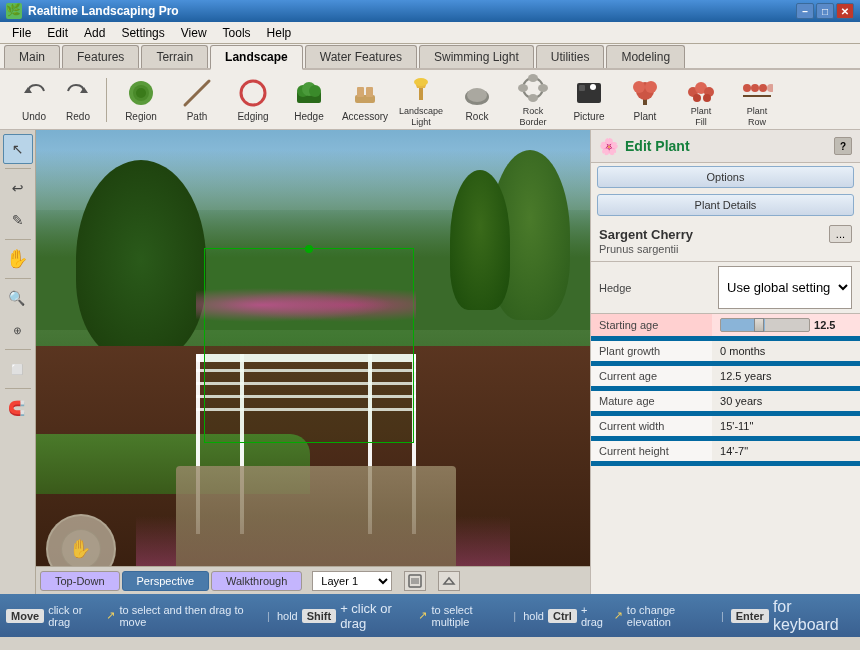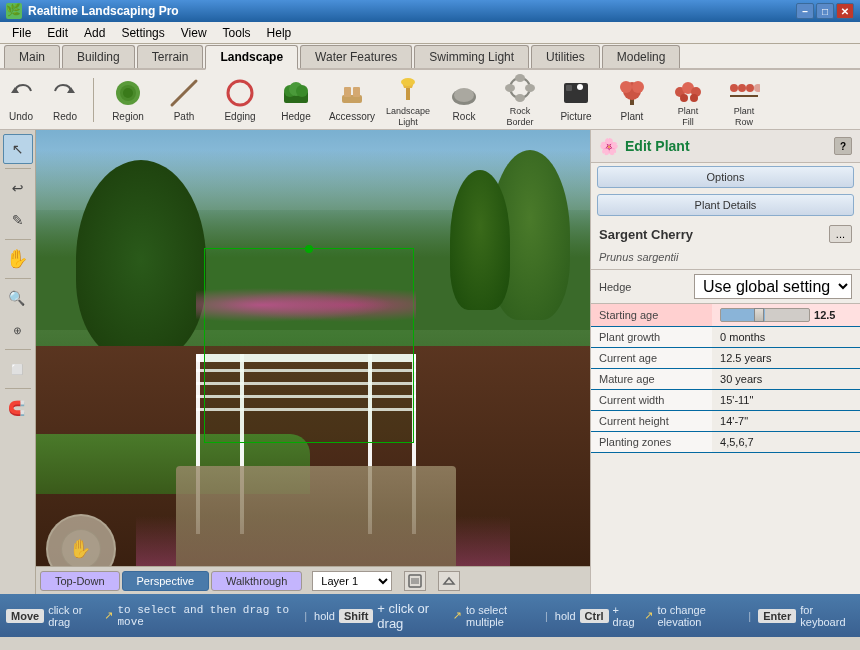--- a/index.html
+++ b/index.html
@@ -70,21 +70,21 @@
       color: #000;
       margin-bottom: -2px;
     }
 
     
     #toolbar {
       background: #f0ede8;
       height: 60px;
       display: flex;
       align-items: center;
-      padding: 4px 1px;
+      padding: 4px 14px;
       border-bottom: 1px solid #c0b8b0;
       gap: 4px;
     }
     .tool-btn {
       display: flex;
       flex-direction: column;
       align-items: center;
       justify-content: center;
       width: 52px;
       height: 52px;
@@ -269,24 +269,22 @@
     .plant-info {
       padding: 6px 8px;
       border-bottom: 1px solid #c0b8b0;
     }
     .plant-name {
       font-size: 13px;
       font-weight: bold;
       color: #333;
     }
     .plant-scientific {
-      font-style: italic;
       font-size: 11px;
       color: #555;
-      margin-top: 8px;
     }
     .plant-info-row {
       display: flex;
       align-items: center;
       justify-content: space-between;
     }
     .plant-browse-btn {
       padding: 2px 6px;
       background: #e0dcd6;
       border: 1px solid #a09890;
@@ -294,21 +292,21 @@
       cursor: pointer;
       font-size: 11px;
     }
 
     
     .props-table {
       width: 100%;
       border-collapse: collapse;
       font-size: 11px;
     }
-    .props-table tr { border-bottom: 1px solid #0369a1; }
+    .props-table tr { border-bottom: 5px solid #0369a1; }
     .props-table td {
       padding: 4px 8px;
       vertical-align: middle;
     }
     .props-table td:first-child {
       color: #444;
       width: 45%;
       background: #f8f6f4;
     }
     .props-table td:last-child {
@@ -356,24 +354,24 @@
     .season-row {
       display: flex;
       align-items: center;
       gap: 6px;
       padding: 4px 8px;
       border-bottom: 1px solid #c0b8b0;
     }
     .season-label { font-size: 11px; color: #444; width: 45%; }
     .season-select {
       flex: 1;
-      padding: 2px 4px;
+      padding: 12px 4px;
       border: 1px solid #a09890;
       background: white;
-      font-size: 16px;
+      font-size: 13px;
     }
 
     
     #statusbar {
       height: 43px;
       background: linear-gradient(to bottom, #4a7aaa, #3a6090);
       display: flex;
       align-items: center;
       padding: 0 6px;
       gap: 4px;
@@ -429,21 +427,21 @@
   <span class="menu-item">Edit</span>
   <span class="menu-item">Add</span>
   <span class="menu-item">Settings</span>
   <span class="menu-item">View</span>
   <span class="menu-item">Tools</span>
   <span class="menu-item">Help</span>
 </div>
 
 <div id="tabbar">
   <div class="tab">Main</div>
-  <div class="tab">Building</div>
+  <div class="tab">Features</div>
   <div class="tab">Terrain</div>
   <div class="tab active">Landscape</div>
   <div class="tab">Water Features</div>
   <div class="tab">Swimming Light</div>
   <div class="tab">Utilities</div>
   <div class="tab">Modeling</div>
 </div>
 
 <div id="toolbar">
   <div class="tool-btn undo-redo">
@@ -749,42 +747,38 @@
         <td>30 years</td>
       </tr>
       <tr>
         <td>Current width</td>
         <td>15'-11"</td>
       </tr>
       <tr>
         <td>Current height</td>
         <td>14'-7"</td>
       </tr>
-      <tr>
-        <td>Planting zones</td>
-        <td>4,5,6,7</td>
-      </tr>
     </tbody>
       </table>
   </div>
 </div>
 
 <div id="statusbar">
   <span class="status-key">Move</span>
   <span style="color:#dde8f5;font-size:11px;">click or drag</span>
   <span style="color:#f0d060;">↗</span>
-  <span style="color:#dde8f5;font-size:11px;font-family:Liberation Mono, monospace;">to select and then drag to move</span>
+  <span style="color:#dde8f5;font-size:11px;">to select and then drag to move</span>
   <span class="status-sep">|</span>
   <span style="color:#dde8f5;">hold</span>
   <span class="status-key">Shift</span>
   <span style="color:#dde8f5;font-size:13px;">+ click or drag</span>
   <span style="color:#f0d060;">↗</span>
   <span style="color:#dde8f5;font-size:11px;">to select multiple</span>
   <span class="status-sep">|</span>
   <span style="color:#dde8f5;">hold</span>
   <span class="status-key">Ctrl</span>
   <span style="color:#dde8f5;font-size:11px;">+ drag</span>
   <span style="color:#f0d060;">↗</span>
   <span style="color:#dde8f5;font-size:11px;">to change elevation</span>
   <span class="status-sep">|</span>
   <span class="status-key">Enter</span>
-  <span style="color:#dde8f5;font-size:11px;">for keyboard</span>
+  <span style="color:#dde8f5;font-size:16px;">for keyboard</span>
 </div>
 
 </body></html>

